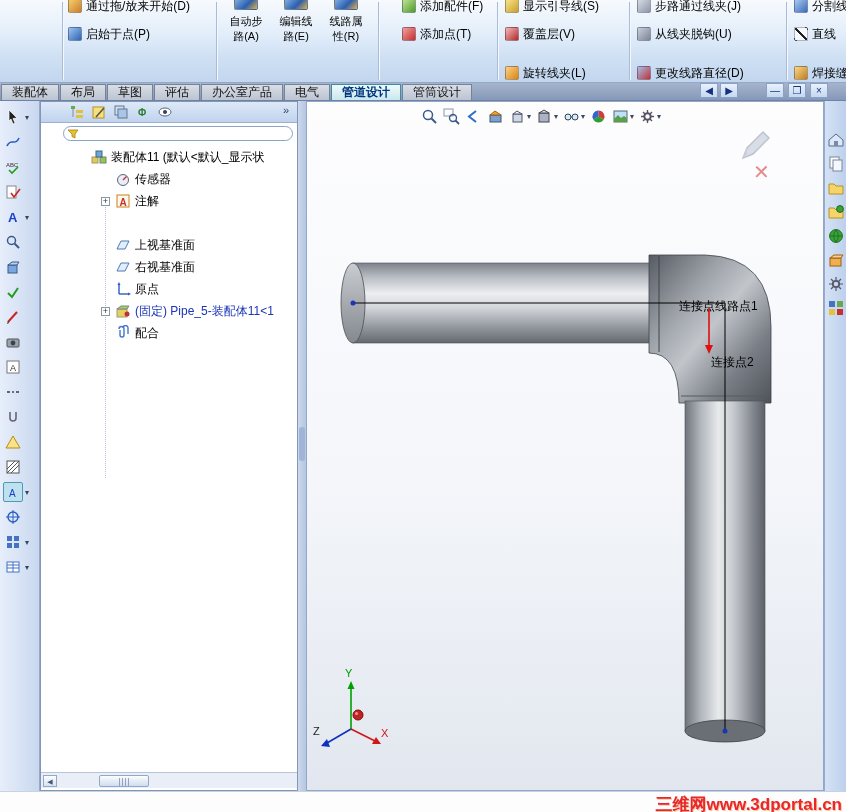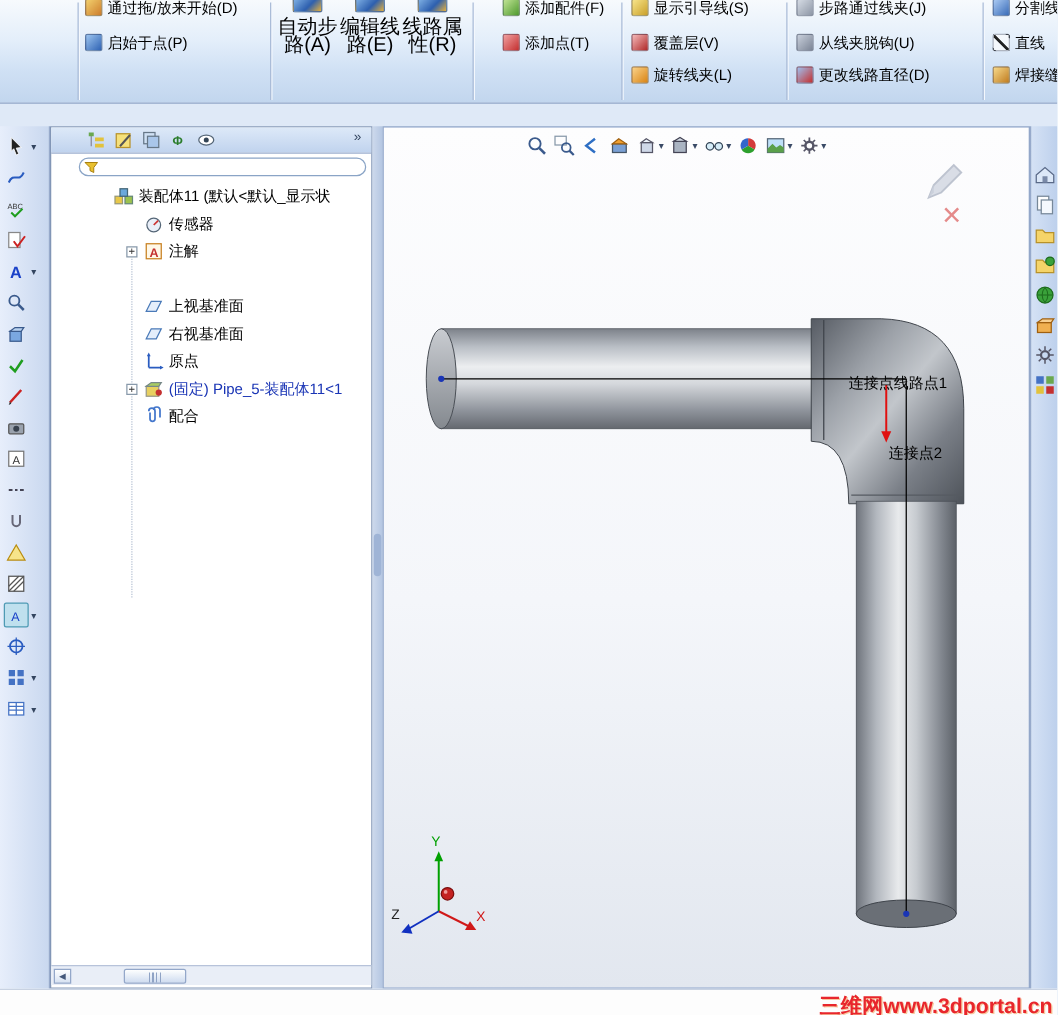--- a/index.html
+++ b/index.html
@@ -11,40 +11,40 @@
     background:linear-gradient(180deg,#f7fafd 0%,#e3eefa 40%,#cfe0f4 70%,#c2d6ee 100%);
     border-bottom:1px solid #93a7c9; }
   .sep { position:absolute; top:2px; height:78px; width:1px; background:#aabcd8; box-shadow:1px 0 0 #f4f8fd; }
   .qt { position:absolute; left:0; top:0; width:60px; height:83px; text-align:center; cursor:pointer; }
   .qticon { position:absolute; left:24px; top:-4px; width:13px; height:11px; border-radius:2px;
     background:linear-gradient(135deg,#e23b3b 50%,#3b62e2 50%); }
   .qtl { position:absolute; left:0; width:60px; color:#cc0000; font-weight:bold; font-size:12px; line-height:14px; }
   .qtl1{ top:11px } .qtl2{ top:27px } .qtl3{ top:43px }
   .grp { position:absolute; top:0; height:83px; }
   .rrow { position:absolute; left:4px; height:18px; white-space:nowrap; cursor:pointer; display:flex; align-items:center; }
-  .r1{ top:-3px } .r2{ top:25px } .r3{ top:51px }
+  .r1{ top:-3px } .r2{ top:25px } .r3{ top:64px }
   .ric { display:inline-block; width:14px; height:14px; margin-right:4px; border-radius:2px; border:1px solid rgba(90,100,120,.45); flex:none; }
   .rlab { font-size:12px; }
   .i-drag  { background:linear-gradient(135deg,#f2cf6d,#cd7d2c); }
   .i-point { background:linear-gradient(135deg,#9cc4ef,#2f63b4); }
   .i-addfit{ background:linear-gradient(135deg,#bfe394,#4f9a2e); }
   .i-addpt { background:linear-gradient(135deg,#f0a0a0,#c43030); }
   .i-guide { background:linear-gradient(135deg,#f7e48a,#caa02a); }
   .i-cover { background:linear-gradient(135deg,#f4b9b9,#b02a2a); }
   .i-rot   { background:linear-gradient(135deg,#fad289,#d98414); }
   .i-thru  { background:linear-gradient(135deg,#d5dbe4,#8e97a6); }
   .i-unhook{ background:linear-gradient(135deg,#c8cfdb,#7c8596); }
   .i-diam  { background:linear-gradient(135deg,#9fc0ee,#c43030); }
   .i-split { background:linear-gradient(135deg,#a9c9f2,#3a6cb8); }
   .i-line  { background:linear-gradient(45deg,#f5f8fc 42%,#222 42%,#222 56%,#f5f8fc 56%); }
   .i-weld  { background:linear-gradient(135deg,#f7d98a,#c07c20); }
   .bigbtn { position:absolute; top:0; width:48px; height:76px; text-align:center; cursor:pointer; }
   .bicon { display:block; width:24px; height:15px; margin:-5px auto 4px auto; border-radius:2px;
     background:linear-gradient(135deg,#8fc0ef,#2d5fae 60%,#e8b23c); border:1px solid rgba(80,90,110,.4); }
-  .bl { display:block; font-size:16px; line-height:15px; }
+  .bl { display:block; font-size:11px; line-height:15px; }
 
   
   .tabbar { position:absolute; left:0; top:83px; width:846px; height:18px;
     background:linear-gradient(180deg,#a6b5cd,#8598b8); border-bottom:1px solid #6f82a4; }
   .tabs { position:absolute; left:1px; top:1px; display:flex; gap:1px; }
   .tab { padding:0 10px; height:16px; line-height:15px; font-size:12px; background:linear-gradient(180deg,#d9dee6,#bcc4d1);
     border:1px solid #76829a; border-bottom:none; color:#111; cursor:pointer; white-space:nowrap; }
   .tab.active { background:linear-gradient(180deg,#eefafc,#c9e8ee); color:#00357e; border-color:#3f8ba0; font-weight:bold; }
   .wc { position:absolute; top:0; width:18px; height:15px; text-align:center; line-height:14px; font-size:10px;
     color:#15317d; background:linear-gradient(180deg,#e9f1fb,#c5d8f0); border:1px solid #8aa0c4; cursor:pointer; }
@@ -200,20 +200,37 @@
         <span class="ric i-line"></span>
         <span class="rlab">直线</span>
       </div>
       <div class="rrow r3">
         <span class="ric i-weld"></span>
         <span class="rlab">焊接缝</span>
       </div>
     </div>
   </div>
 
+  <div class="tabbar">
+    <div class="tabs">
+      <span class="tab">装配体</span>
+      <span class="tab">布局</span>
+      <span class="tab">草图</span>
+      <span class="tab">评估</span>
+      <span class="tab">办公室产品</span>
+      <span class="tab">电气</span>
+      <span class="tab active">管道设计</span>
+      <span class="tab">管筒设计</span>
+    </div>
+    <span class="wc" style="left:700px">◀</span>
+    <span class="wc" style="left:720px">▶</span>
+    <span class="wc" style="left:766px">—</span>
+    <span class="wc" style="left:788px">❐</span>
+    <span class="wc" style="left:810px">×</span>
+  </div>
 
   <div class="lefttools">
     <div class="lt" style="top:6px">
         <svg width="16" height="16">
           <polygon points="4,1 12,9 8,9.5 10,14 8,15 6,10 4,12" fill="#222" stroke="#fff" stroke-width="0.7"></polygon>
         </svg>
       </div>
     <span class="ltdd" style="top:12px">▾</span>
     <div class="lt" style="top:31px">
         <svg width="16" height="16">

